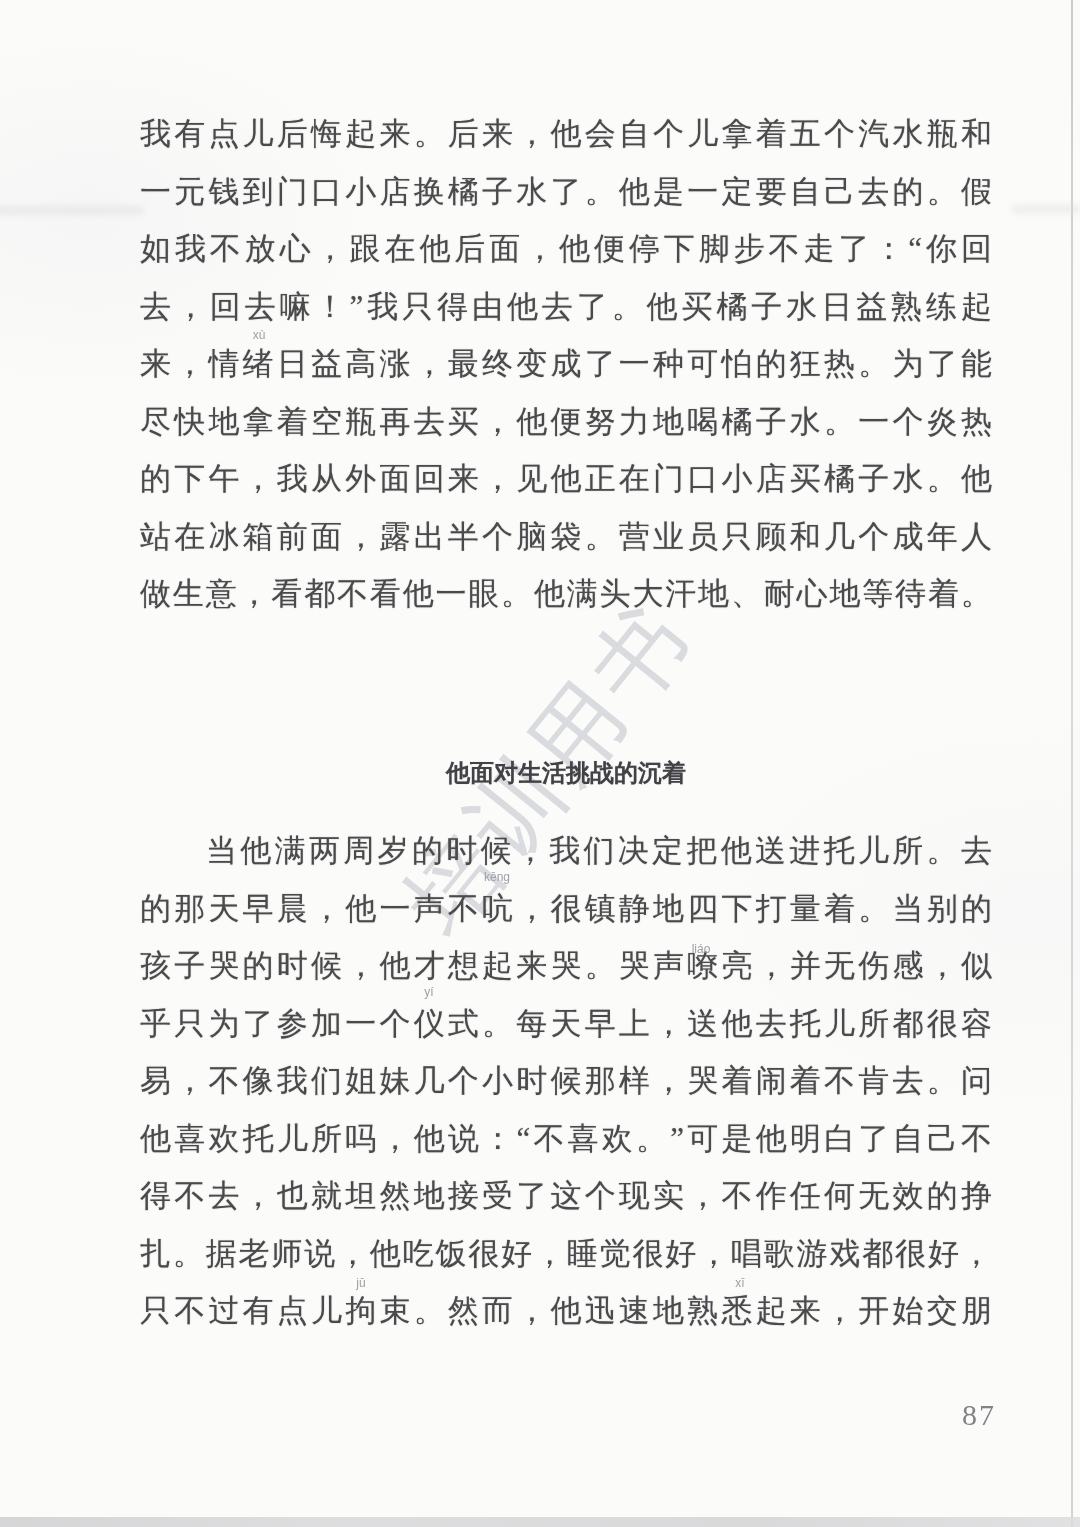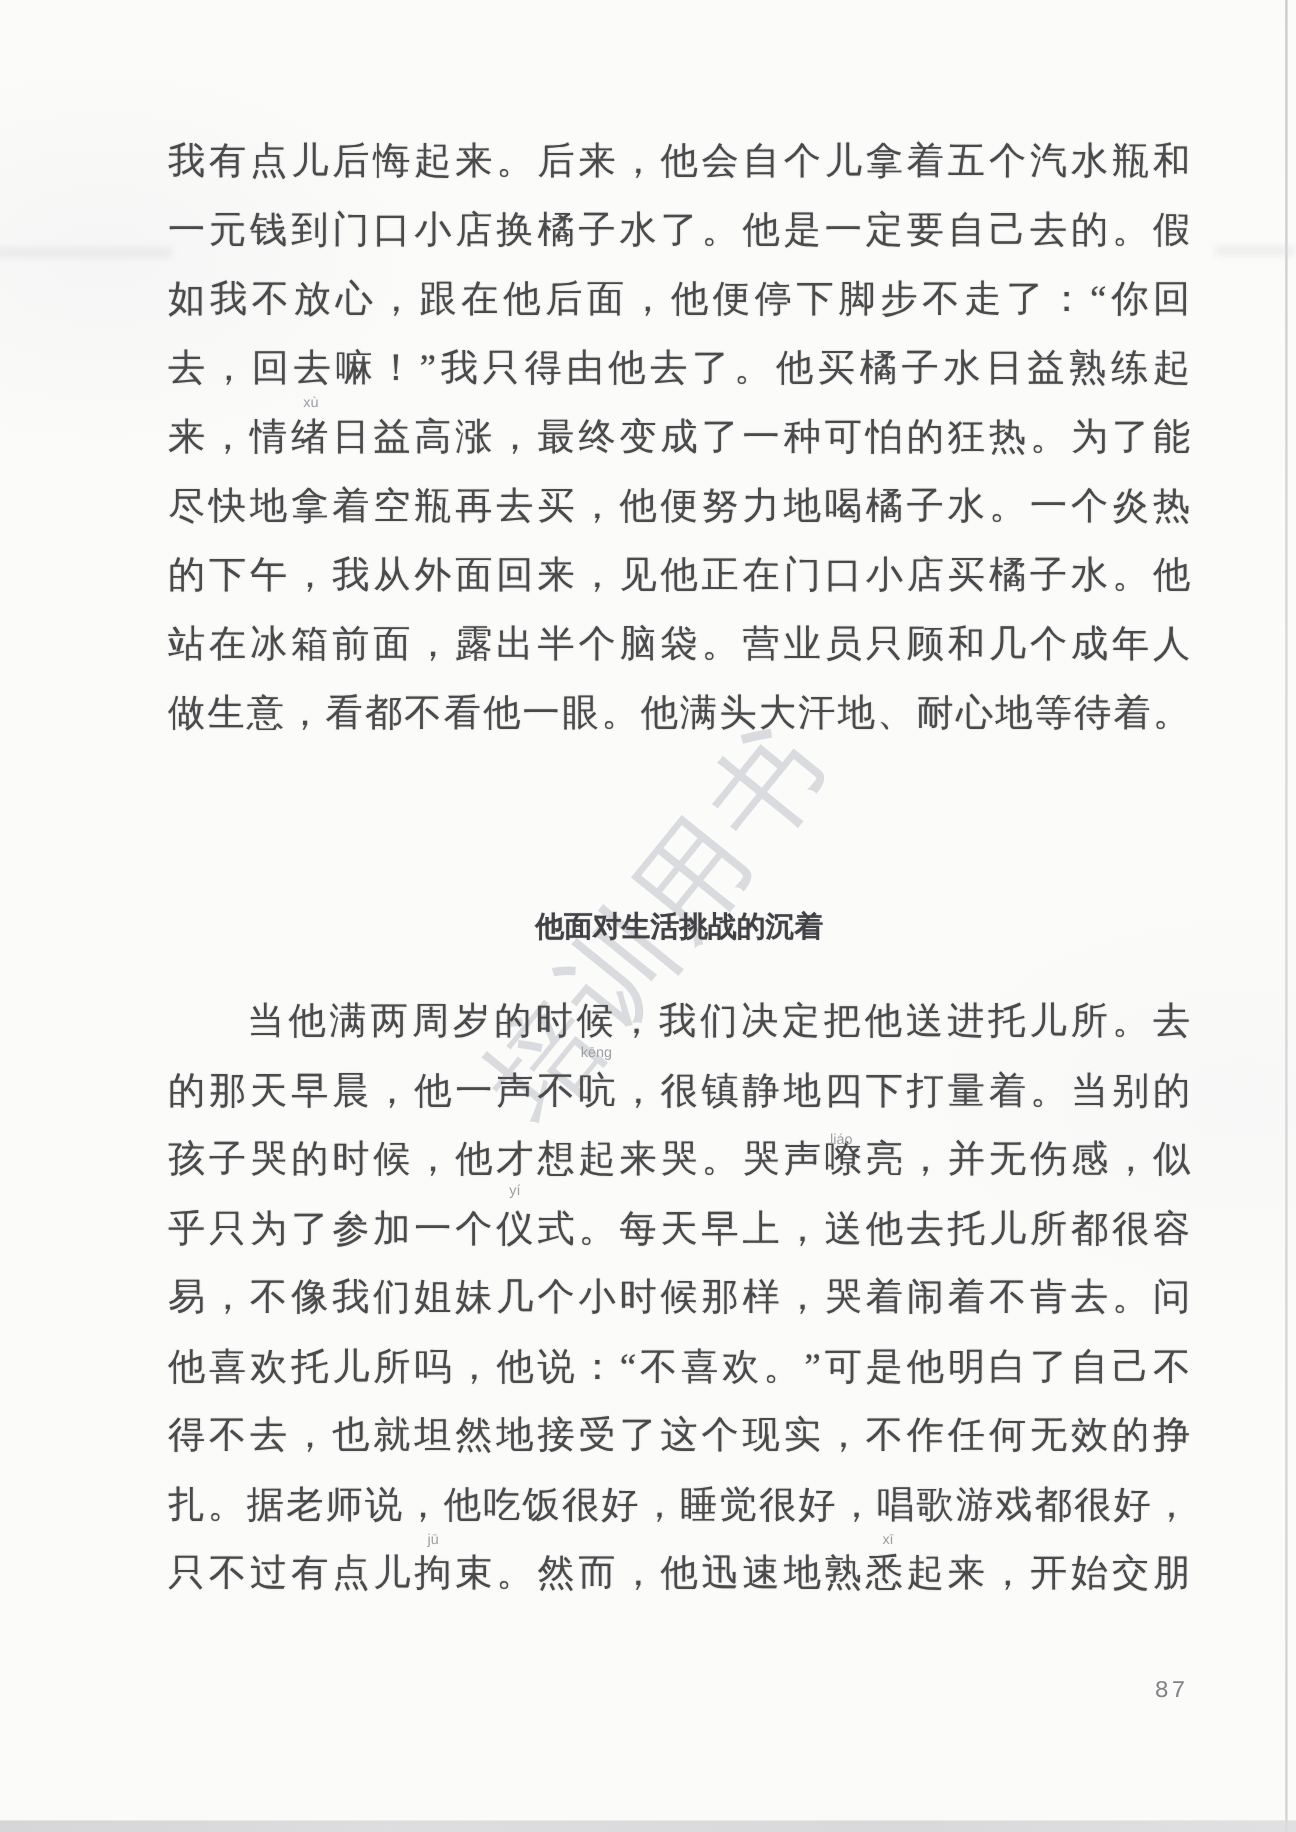--- a/index.html
+++ b/index.html
@@ -65,22 +65,22 @@
     position:absolute;
     transform:translateX(-50%);
     font-family:"Liberation Sans","DejaVu Sans",sans-serif;
     font-size:12px;line-height:19px;
     color:#9fa0a5;
     white-space:nowrap;
   }
   
   .pagenum{
     position:absolute;left:962px;top:1398px;
-    font-family:Liberation Mono, monospace;
-    font-size:20px;letter-spacing:2px;
+    font-family:Liberation Serif, serif;
+    font-size:30px;letter-spacing:2px;
     color:#828388;
   }
   
   .edge-v{
     position:absolute;top:0;bottom:0;left:1071px;width:2px;
     background:linear-gradient(180deg,#bcbcbe 0%,#cfcfd1 40%,#c6c6c8 100%);
     opacity:0.75;
   }
   .edge-b{
     position:absolute;left:0;right:0;top:1517px;height:10px;

